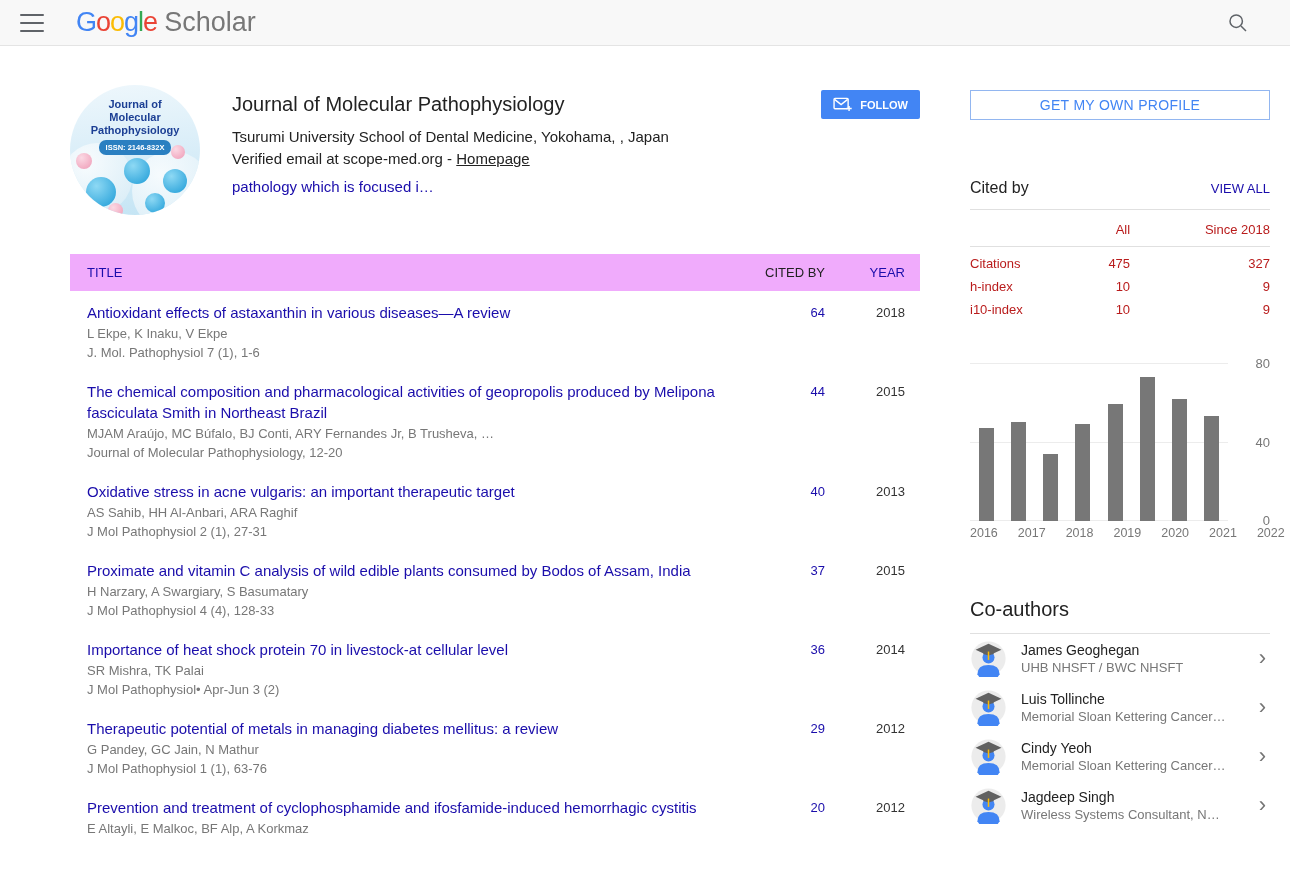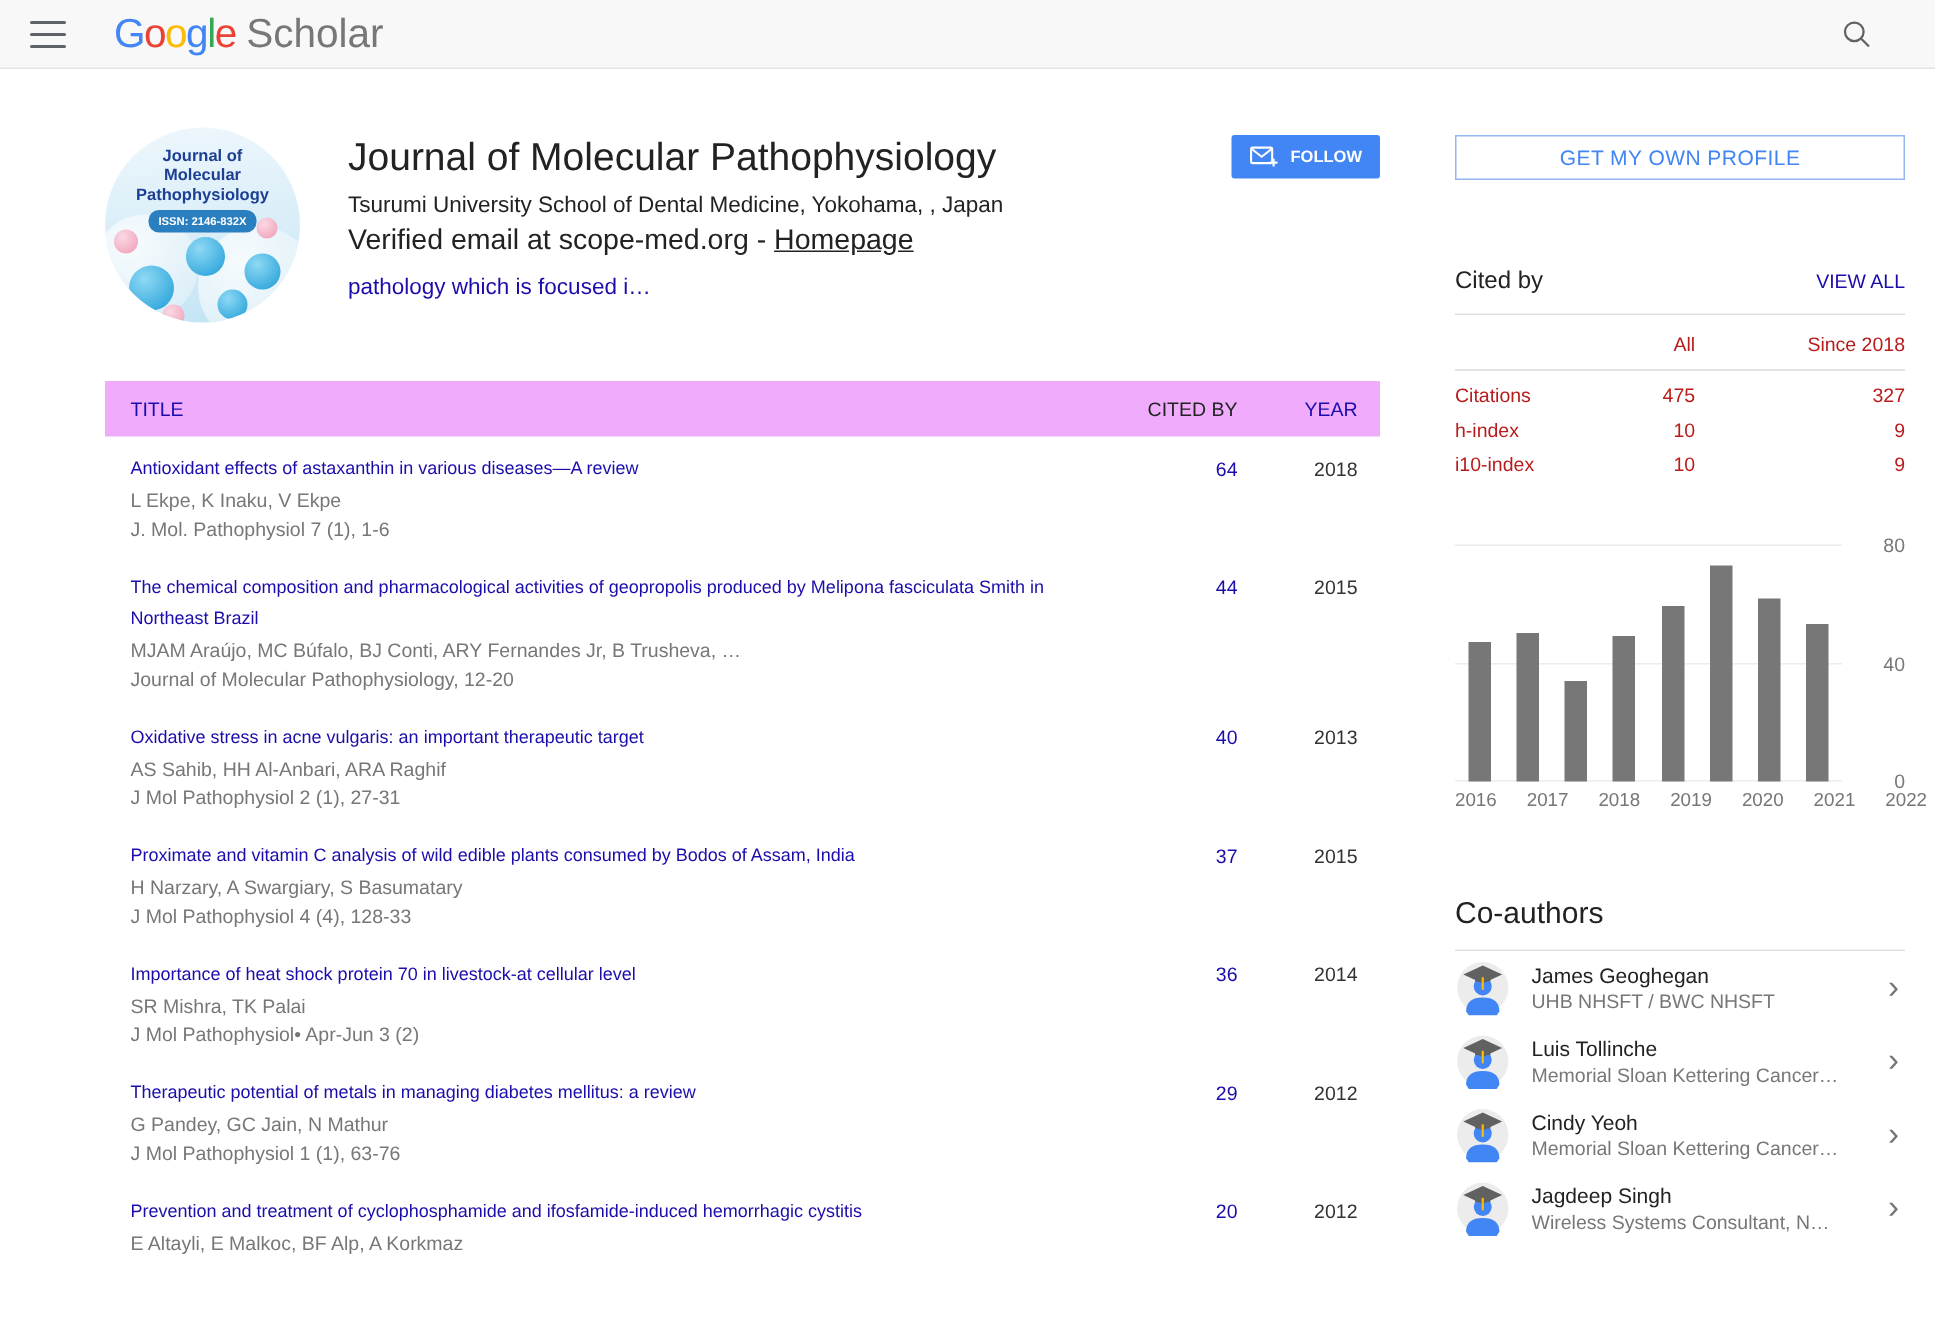--- a/index.html
+++ b/index.html
@@ -31,41 +31,41 @@
   .ja-text { position:relative; z-index:3; text-align:center; padding-top:13px;
              font-weight:bold; font-size:11px; line-height:13px; color:#1c3f94; }
   .ja-issn { display:inline-block; margin-top:3px; background:#2a7fc1; color:#fff; font-size:7.5px;
              font-weight:bold; padding:1px 7px; border-radius:7px; }
   .sph { position:absolute; border-radius:50%; z-index:1; }
   .sph.b { background:radial-gradient(circle at 35% 30%, #8ed9f4, #1e9cd7); }
   .sph.p { background:radial-gradient(circle at 35% 30%, #fbd9e4, #ee9ab5); }
   .sph.w { background:radial-gradient(circle at 35% 30%, #ffffff, #d8ecf6); opacity:.8; }
 
   .profile-info { margin-left:32px; padding-top:2px; }
-  .profile-name { font-size:26px; font-weight:400; color:#222; line-height:34px; }
+  .profile-name { font-size:20px; font-weight:400; color:#222; line-height:34px; }
   .profile-aff { font-size:15px; color:#222; margin-top:7px; }
-  .profile-verified { font-size:19px; color:#222; margin-top:5px; }
+  .profile-verified { font-size:15px; color:#222; margin-top:5px; }
   .profile-verified a { color:#222; text-decoration:underline; cursor:pointer; }
   .profile-interests { font-size:15px; color:#1a0dab; margin-top:11px; cursor:pointer; }
 
   .follow-btn { position:absolute; right:0; top:5px; background:#4285f4; color:#fff; border:none;
       border-radius:2px; height:29px; padding:0 12px; font-size:11px; font-weight:bold;
       display:flex; align-items:center; gap:8px; cursor:pointer; font-family:inherit; }
 
   
   .pubs-header { margin-top:37px; background:#f0abfc; display:flex; align-items:center;
                  padding:11px 0; font-size:13px; }
   .col-title { flex:1; padding-left:17px; }
   .col-cited { width:100px; text-align:right; }
   .col-year  { width:80px; text-align:right; padding-right:15px; width:95px; }
   .pubs-header .col-title, .pubs-header .col-year { color:#1a0dab; cursor:pointer; }
   .pubs-header .col-cited { color:#222; }
 
   .pub-row { display:flex; align-items:flex-start; padding:11px 0 9px 0; }
-  .pub-title { font-size:12px; line-height:21px; color:#1a0dab; cursor:pointer; }
+  .pub-title { font-size:15px; line-height:21px; color:#1a0dab; cursor:pointer; }
   .pub-meta { font-size:13px; line-height:17px; color:#777; margin-top:2px; }
   .pub-row .col-cited { font-size:13px; color:#1a0dab; line-height:21px; cursor:pointer; }
   .pub-row .col-year { font-size:13px; color:#333; line-height:21px; }
 
   
   .gmop-btn { width:100%; height:30px; margin-top:44px; background:#fff; border:1px solid #92b6f0;
       color:#4285f4; font-size:14px; text-align:center; line-height:28px; cursor:pointer;
       font-family:inherit; letter-spacing:.3px; }
 
   .citedby-head { display:flex; align-items:baseline; justify-content:space-between; margin-top:59px; }

